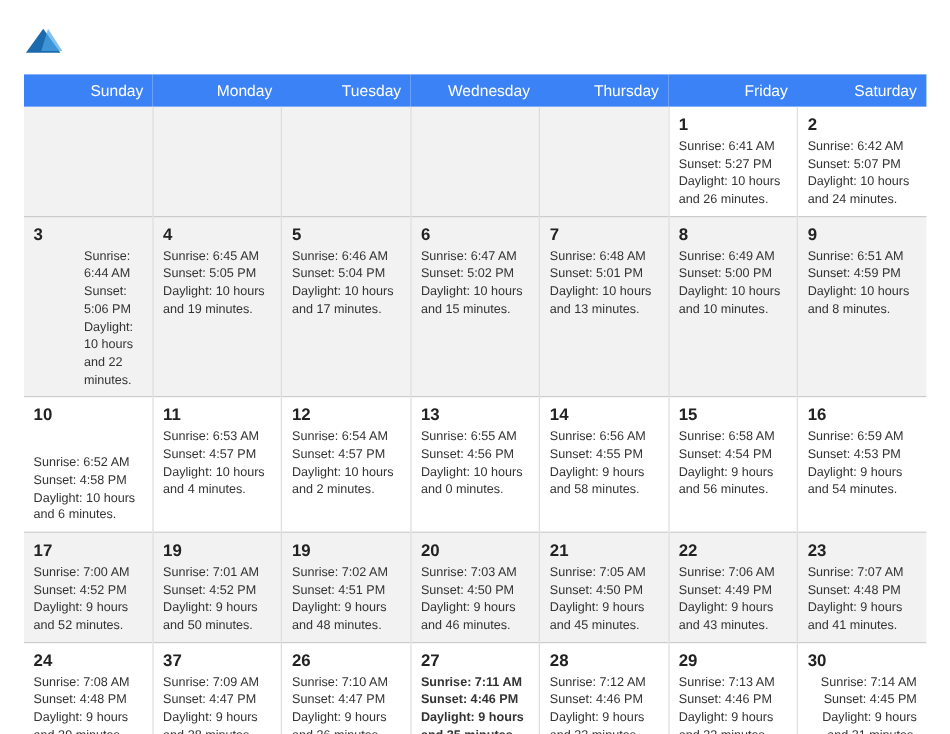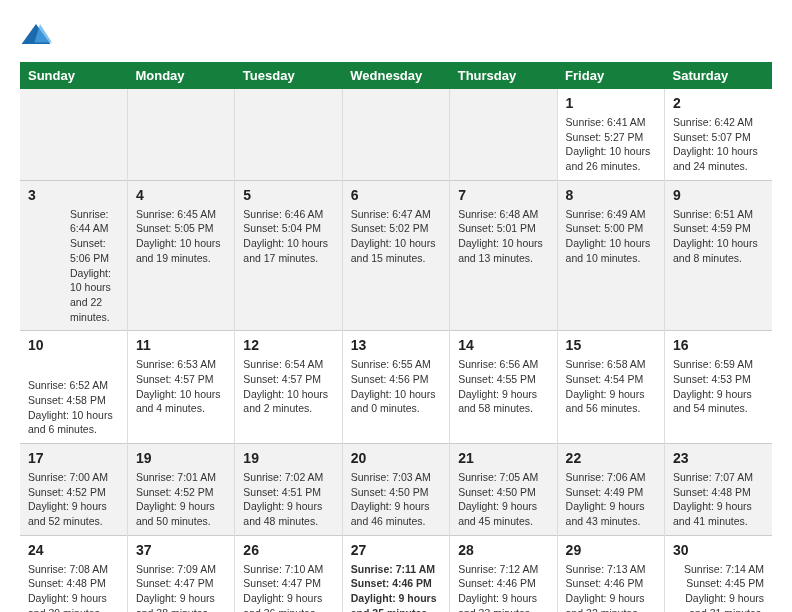--- a/index.html
+++ b/index.html
@@ -43,26 +43,26 @@
     .location {
       font-size: 16px;
       color: #555;
     }
     table {
       width: 100%;
       border-collapse: collapse;
       font-size: 11px;
     }
     thead th {
-      background-color: #15803d;
+      background-color: #3b82f6;
       color: #fff;
-      text-align: left;
+      text-align: right;
       padding: 6px 8px;
       font-size: 13px;
-      font-weight: bold;
+      font-weight: normal;
     }
     tbody tr {
       border-bottom: 1px solid #ccc;
     }
     tbody td {
       vertical-align: top;
       padding: 6px 8px;
       border-right: 1px solid #ddd;
       min-height: 80px;
       background: #fff;

